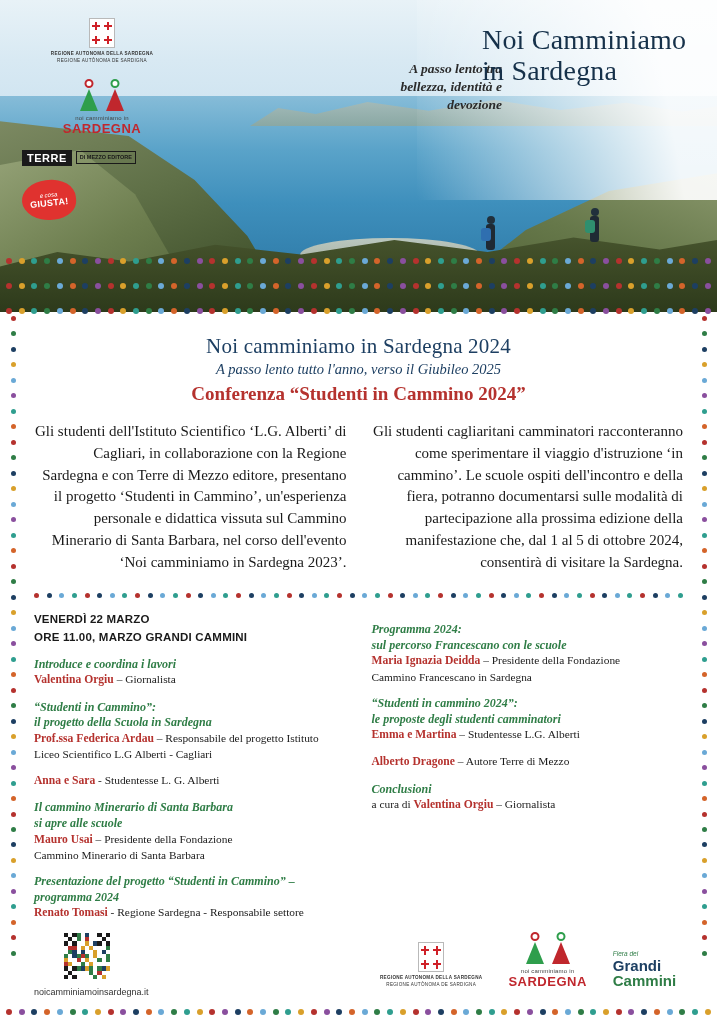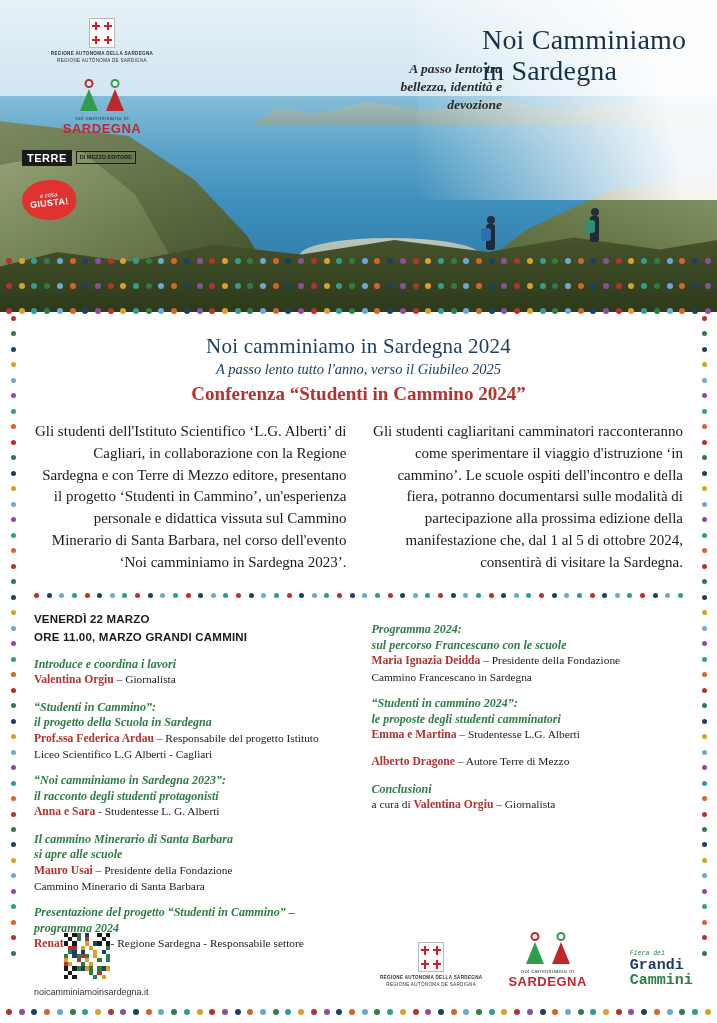--- a/index.html
+++ b/index.html
@@ -200,21 +200,21 @@
   .footer { position:absolute; left:0; bottom:0; width:717px; height:120px; }
   .qr { position:absolute; left:64px; bottom:44px; width:46px; height:46px; }
   .qr-grid { width:46px; height:46px; display:grid; grid-template-columns:repeat(11,1fr); grid-template-rows:repeat(11,1fr); }
   .qr-grid i { display:block; }
   .site { position:absolute; left:34px; bottom:26px; font-family:"Liberation Sans",sans-serif;
           font-size:9px; color:#333; }
 
   .f-logos { position:absolute; left:380px; bottom:34px; display:flex; align-items:flex-end; gap:26px; }
   .f-regione { text-align:center; }
   .f-sard { text-align:center; }
-  .f-fiera { font-family:Liberation Mono, monospace; line-height:1.05;margin-left:17px; }
+  .f-fiera { font-family:Liberation Sans, sans-serif; line-height:1.05; }
   .f-fiera .a { font-size:6.5px; color:#2f7d46; font-style:italic; }
   .f-fiera .b { font-size:15px; font-weight:bold; color:#1d3f62; }
   .f-fiera .c { font-size:15px; font-weight:bold; color:#2f7d46; }
 
   .bottom-dots { position:absolute; left:0; bottom:8px; width:717px; display:flex; justify-content:space-between; padding:0 6px; }
 </style>
 </head>
 <body>
 
 <div class="hero">
@@ -632,24 +632,20 @@
           </div>
           <div class="blk">
             <div class="h">
               <div>“Studenti in Cammino”:</div>
               <div>il progetto della Scuola in Sardegna</div>
             </div>
             <div class="line"><span class="n">Prof.ssa Federica Ardau</span><span> – Responsabile del progetto Istituto</span></div>
             <div class="d">Liceo Scientifico L.G Alberti - Cagliari</div>
           </div>
           <div class="blk">
-            <div class="h">
-              <div>“Noi camminiamo in Sardegna 2023”:</div>
-              <div>il racconto degli studenti protagonisti</div>
-            </div>
             <div class="line"><span class="n">Anna e Sara</span><span> - Studentesse L. G. Alberti</span></div>
           </div>
           <div class="blk">
             <div class="h">
               <div>Il cammino Minerario di Santa Barbara</div>
               <div>si apre alle scuole</div>
             </div>
             <div class="line"><span class="n">Mauro Usai</span><span> – Presidente della Fondazione</span></div>
             <div class="d">Cammino Minerario di Santa Barbara</div>
           </div>

